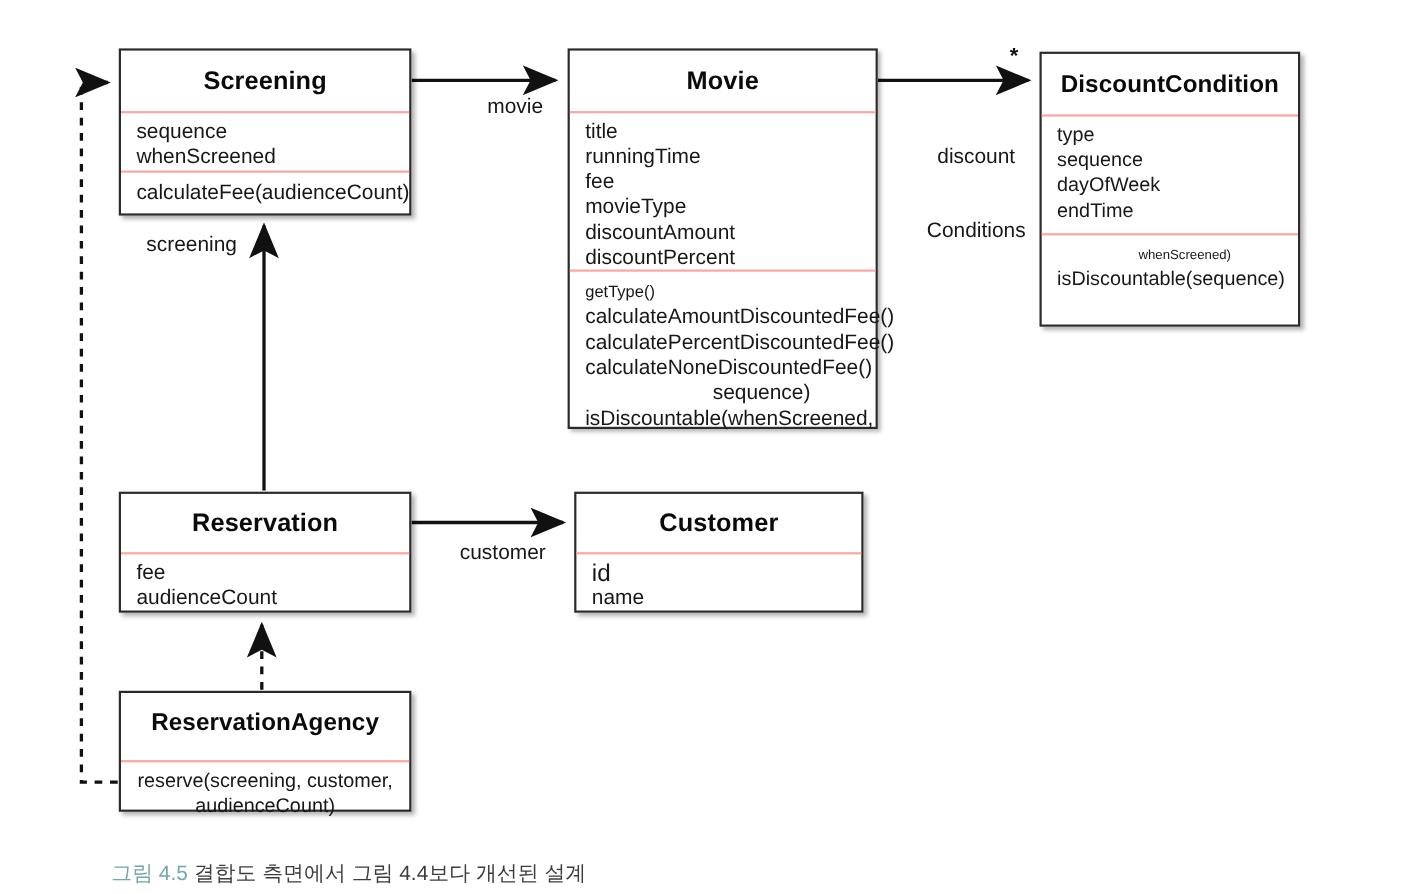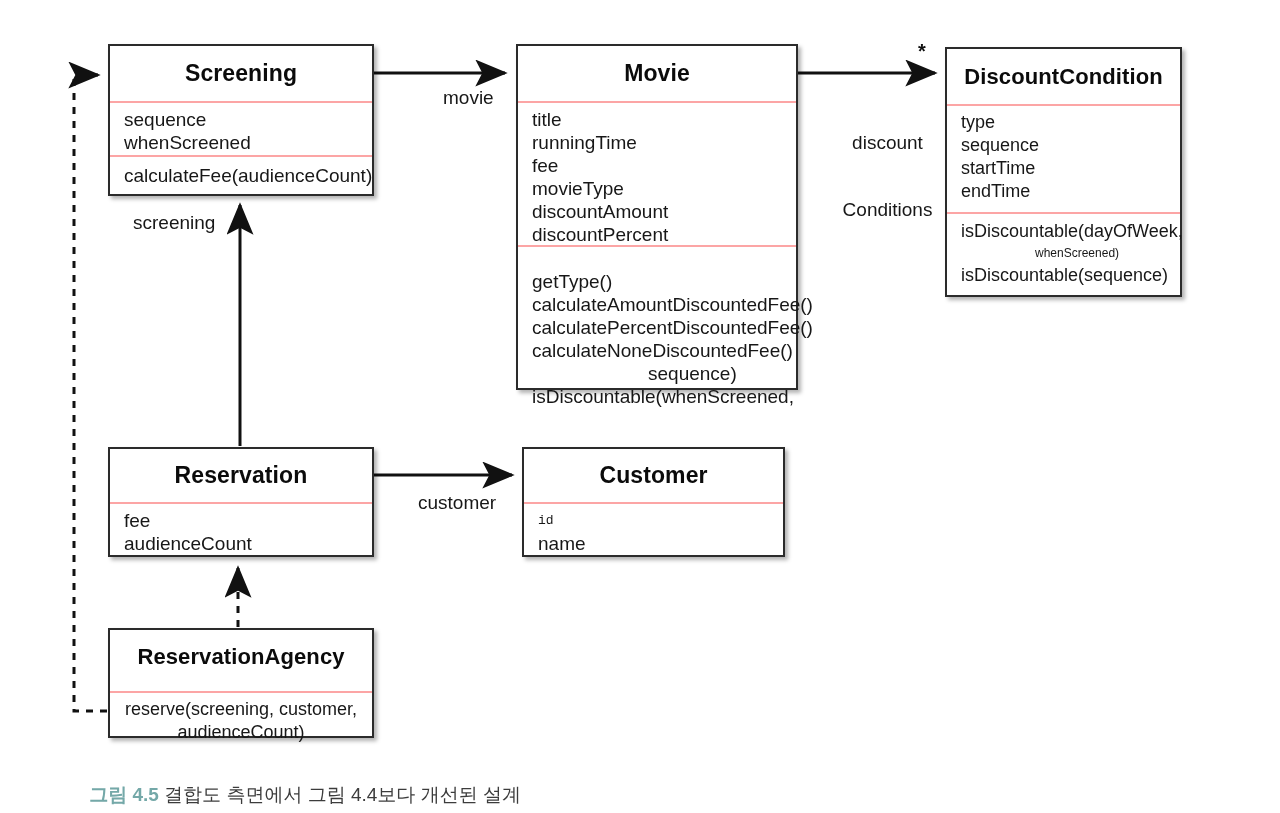--- a/index.html
+++ b/index.html
@@ -74,21 +74,22 @@
   #figure-caption {
     position: absolute;
     left: 68px;
     top: 758px;
     font-size: 19px;
     line-height: 1.3;
     white-space: pre;
     z-index: 8;
   }
   #figure-caption .cap-label {
-    font-weight: bold;
+    font-weight: normal;
+    margin-left: 12px;
   }
   #figure-caption .cap-text {
     font-weight: normal;
   }
 </style>
 </head>
 <body>
 
 <div id="canvas">
 
@@ -155,56 +156,55 @@
     <div class="uml-name" style="font-size:23px; line-height:55px; height:55px;">Movie</div>
     <div class="uml-compartment" style="height:144px; padding:5px 0 0 14px;">
       <div class="uml-member" style="font-size:19px; line-height:23px;">title</div>
       <div class="uml-member" style="font-size:19px; line-height:23px;">runningTime</div>
       <div class="uml-member" style="font-size:19px; line-height:23px;">fee</div>
       <div class="uml-member" style="font-size:19px; line-height:23px;">movieType</div>
       <div class="uml-member" style="font-size:19px; line-height:23px;">discountAmount</div>
       <div class="uml-member" style="font-size:19px; line-height:23px;">discountPercent</div>
     </div>
     <div class="uml-compartment" style="height:143px; padding:7px 0 0 14px;">
-      <div class="uml-member" style="font-size:19px; line-height:23px;margin-top:16px;">getType()</div>
+      <div class="uml-member" style="font-size:15px; line-height:23px;">getType()</div>
       <div class="uml-member" style="font-size:19px; line-height:23px;">calculateAmountDiscountedFee()</div>
       <div class="uml-member" style="font-size:19px; line-height:23px;">calculatePercentDiscountedFee()</div>
       <div class="uml-member" style="font-size:19px; line-height:23px;">calculateNoneDiscountedFee()</div>
       <div class="uml-member" style="font-size:19px; line-height:23px; padding-left:116px;">sequence)</div>
       <div class="uml-member" style="font-size:19px; line-height:23px;">isDiscountable(whenScreened,</div>
     </div>
   </div>
 
   <div class="uml-class" style="left:945px; top:47px; width:237px; height:250px;">
     <div class="uml-name" style="font-size:22px; line-height:55px; height:55px;">DiscountCondition</div>
     <div class="uml-compartment" style="height:108px; padding:5px 0 0 14px;">
       <div class="uml-member" style="font-size:18px; line-height:23px;">type</div>
       <div class="uml-member" style="font-size:18px; line-height:23px;">sequence</div>
-      <div class="uml-member" style="font-size:18px; line-height:23px;">startTime</div>
+      <div class="uml-member" style="font-size:18px; line-height:23px;">dayOfWeek</div>
       <div class="uml-member" style="font-size:18px; line-height:23px;">endTime</div>
     </div>
     <div class="uml-compartment" style="height:71px; padding:6px 0 0 14px;">
-      <div class="uml-member" style="font-size:18px; line-height:22px;">isDiscountable(dayOfWeek,</div>
       <div class="uml-member" style="font-size:12px; line-height:22px; padding-left:74px;">whenScreened)</div>
       <div class="uml-member" style="font-size:18px; line-height:22px;">isDiscountable(sequence)</div>
     </div>
   </div>
 
   <div class="uml-class" style="left:108px; top:447px; width:266px; height:110px;">
     <div class="uml-name" style="font-size:23px; line-height:53px; height:53px;">Reservation</div>
     <div class="uml-compartment" style="height:53px; padding:5px 0 0 14px;">
       <div class="uml-member" style="font-size:19px; line-height:23px;">fee</div>
       <div class="uml-member" style="font-size:19px; line-height:23px;">audienceCount</div>
     </div>
   </div>
 
   <div class="uml-class" style="left:522px; top:447px; width:263px; height:110px;">
     <div class="uml-name" style="font-size:23px; line-height:53px; height:53px;">Customer</div>
     <div class="uml-compartment" style="height:53px; padding:5px 0 0 14px;">
-      <div class="uml-member" style="font-size:13px; line-height:23px;font-family:Liberation Mono, monospace;">id</div>
+      <div class="uml-member" style="font-size:22px; line-height:23px;">id</div>
       <div class="uml-member" style="font-size:19px; line-height:23px;">name</div>
     </div>
   </div>
 
   <div class="uml-class" style="left:108px; top:628px; width:266px; height:110px;">
     <div class="uml-name" style="font-size:22px; line-height:53px; height:61px;">ReservationAgency</div>
     <div class="uml-compartment" style="height:53px; padding:5px 0 0 0;">
       <div class="uml-member indent-center" style="font-size:18px; line-height:23px;">reserve(screening, customer,</div>
       <div class="uml-member indent-center" style="font-size:18px; line-height:23px;">audienceCount)</div>
     </div>

